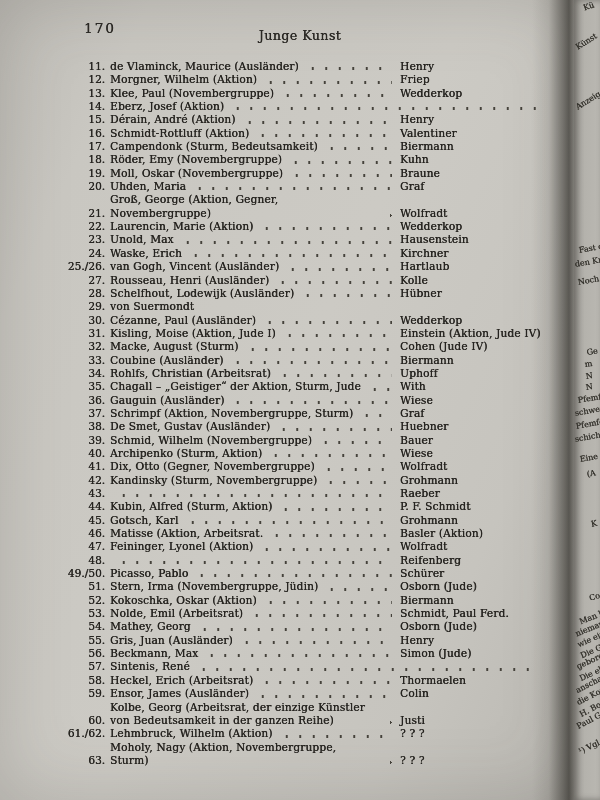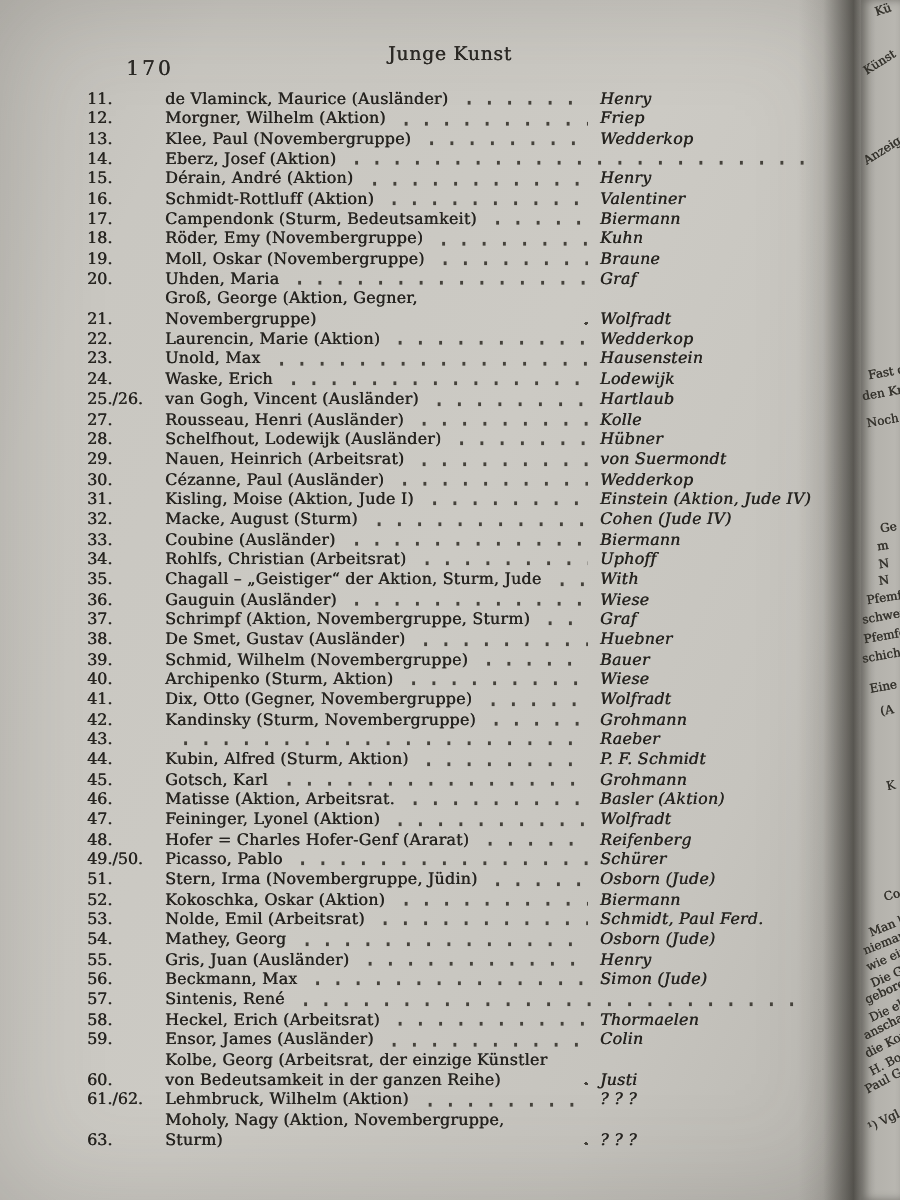--- a/index.html
+++ b/index.html
@@ -13,49 +13,49 @@
     background:#c8c6c0;
   }
   
   .paper {
     position:absolute; left:0; top:0; width:574px; height:800px;
     background:
       linear-gradient(115deg, #bfbdb7 0%, #c9c7c1 16%, #cccac4 50%, #c6c4be 78%, #b9b7b1 100%);
     box-shadow: inset 0 0 70px rgba(74,70,62,0.22);
   }
   .page-number {
-    position:absolute; left:84px; top:38px;
+    position:absolute; left:84px; top:20px;
     font-size:13.5px; letter-spacing:2px; color:#2b2925;
     text-shadow:0.3px 0 0 currentColor;
   }
   .page-title {
     position:absolute; left:0; top:28px; width:600px; text-align:center;
     font-size:12.5px; color:#2b2925; letter-spacing:0.5px;
     text-shadow:0.3px 0 0 currentColor;
   }
   .entries {
     position:absolute; left:58px; top:60px; width:488px;
     color:#262420; font-size:10.6px; line-height:13.35px;
   }
   .row { display:flex; align-items:flex-end; min-height:13.35px; }
   .no {
-    width:47px; flex-shrink:0; text-align:left; padding-right:5px;
+    width:47px; flex-shrink:0; text-align:right; padding-right:5px;
     white-space:nowrap; text-shadow:0.3px 0 0 currentColor;
   }
   .name-wrap { flex:1; display:flex; align-items:flex-start; min-width:0; }
   .name { text-shadow:0.3px 0 0 currentColor; letter-spacing:0.15px; }
   .leader {
     flex:1; min-width:8px; height:5px; align-self:flex-end;
     margin:0 8px 2px 7px;
     background-image: radial-gradient(circle 1.15px at 50% 50%, #45423b 99%, rgba(69,66,59,0) 100%);
     background-size:13.5px 5px; background-repeat:repeat-x;
   }
   .critic {
     width:146px; flex-shrink:0; white-space:nowrap;
-    text-shadow:0.3px 0 0 currentColor; letter-spacing:0.15px;font-style:italic;
+    text-shadow:0.3px 0 0 currentColor; letter-spacing:0.15px;
   }
   
   .gutter {
     position:absolute; left:532px; top:0; width:44px; height:800px;
     background: linear-gradient(90deg,
       rgba(56,53,47,0) 0%, rgba(56,53,47,0.12) 38%,
       rgba(38,36,31,0.50) 72%, rgba(38,36,31,0.65) 84%, rgba(38,36,31,0.30) 100%);
     pointer-events:none;
   }
   
@@ -194,21 +194,21 @@
     </span>
     <span class="critic">Hausenstein</span>
   </div>
 
   <div class="row">
     <span class="no">24.</span>
     <span class="name-wrap">
       <span class="name">Waske, Erich</span>
       <span class="leader"></span>
     </span>
-    <span class="critic">Lodewijk</span>
+    <span class="critic">Kirchner</span>
   </div>
 
   <div class="row">
     <span class="no">25./26.</span>
     <span class="name-wrap">
       <span class="name">van Gogh, Vincent (Ausländer)</span>
       <span class="leader"></span>
     </span>
     <span class="critic">Hartlaub</span>
   </div>
@@ -226,24 +226,20 @@
     <span class="no">28.</span>
     <span class="name-wrap">
       <span class="name">Schelfhout, Lodewijk (Ausländer)</span>
       <span class="leader"></span>
     </span>
     <span class="critic">Hübner</span>
   </div>
 
   <div class="row">
     <span class="no">29.</span>
-    <span class="name-wrap">
-      <span class="name">Nauen, Heinrich (Arbeitsrat)</span>
-      <span class="leader"></span>
-    </span>
     <span class="critic">von Suermondt</span>
   </div>
 
   <div class="row">
     <span class="no">30.</span>
     <span class="name-wrap">
       <span class="name">Cézanne, Paul (Ausländer)</span>
       <span class="leader"></span>
     </span>
     <span class="critic">Wedderkop</span>
@@ -397,21 +393,20 @@
     <span class="name-wrap">
       <span class="name">Feininger, Lyonel (Aktion)</span>
       <span class="leader"></span>
     </span>
     <span class="critic">Wolfradt</span>
   </div>
 
   <div class="row">
     <span class="no">48.</span>
     <span class="name-wrap">
-      <span class="name">Hofer = Charles Hofer-Genf (Ararat)</span>
       <span class="leader"></span>
     </span>
     <span class="critic">Reifenberg</span>
   </div>
 
   <div class="row">
     <span class="no">49./50.</span>
     <span class="name-wrap">
       <span class="name">Picasso, Pablo</span>
       <span class="leader"></span>

